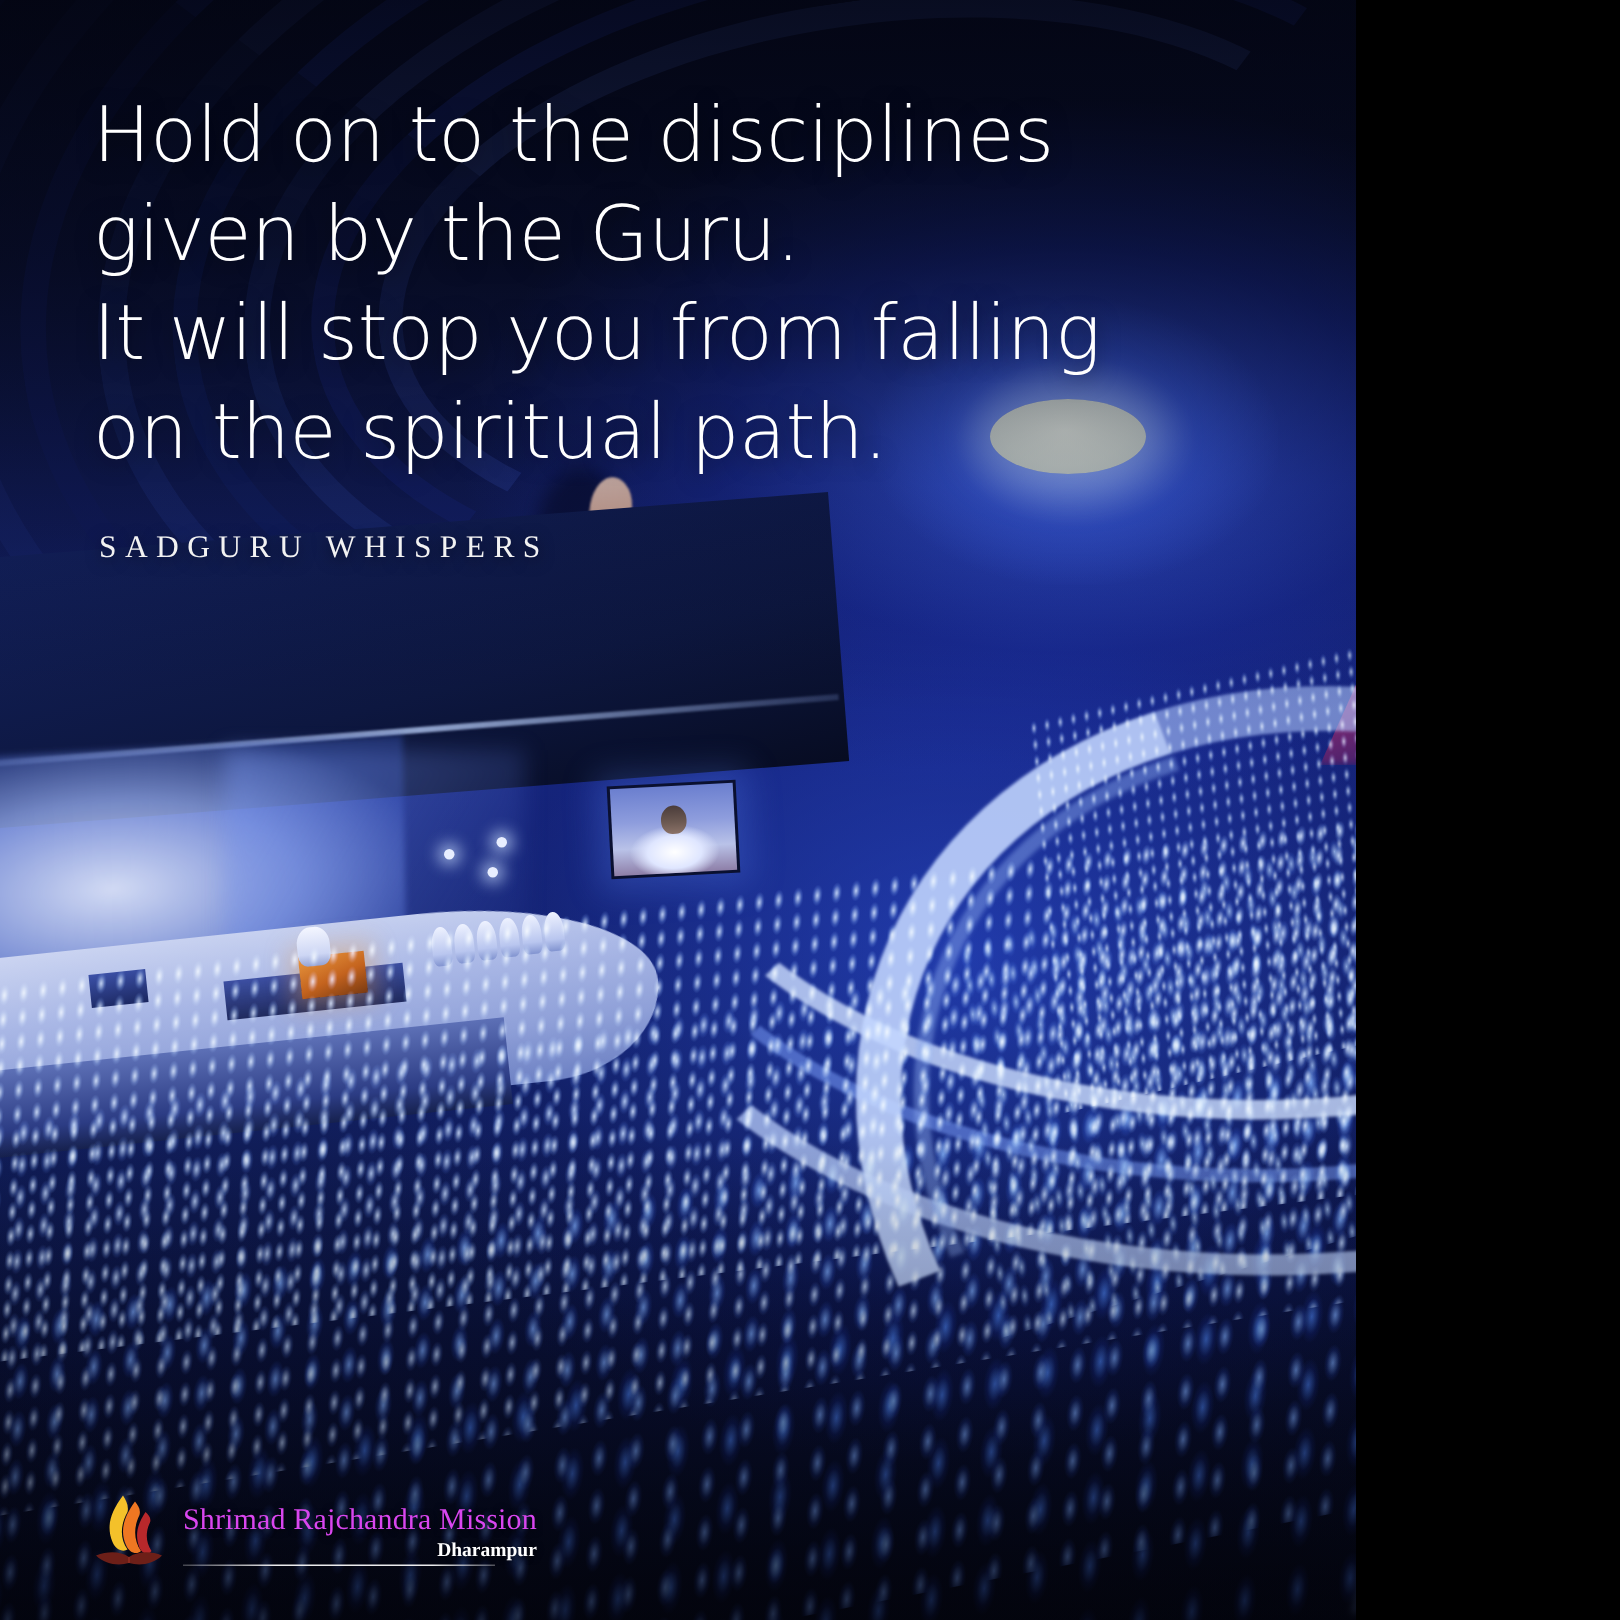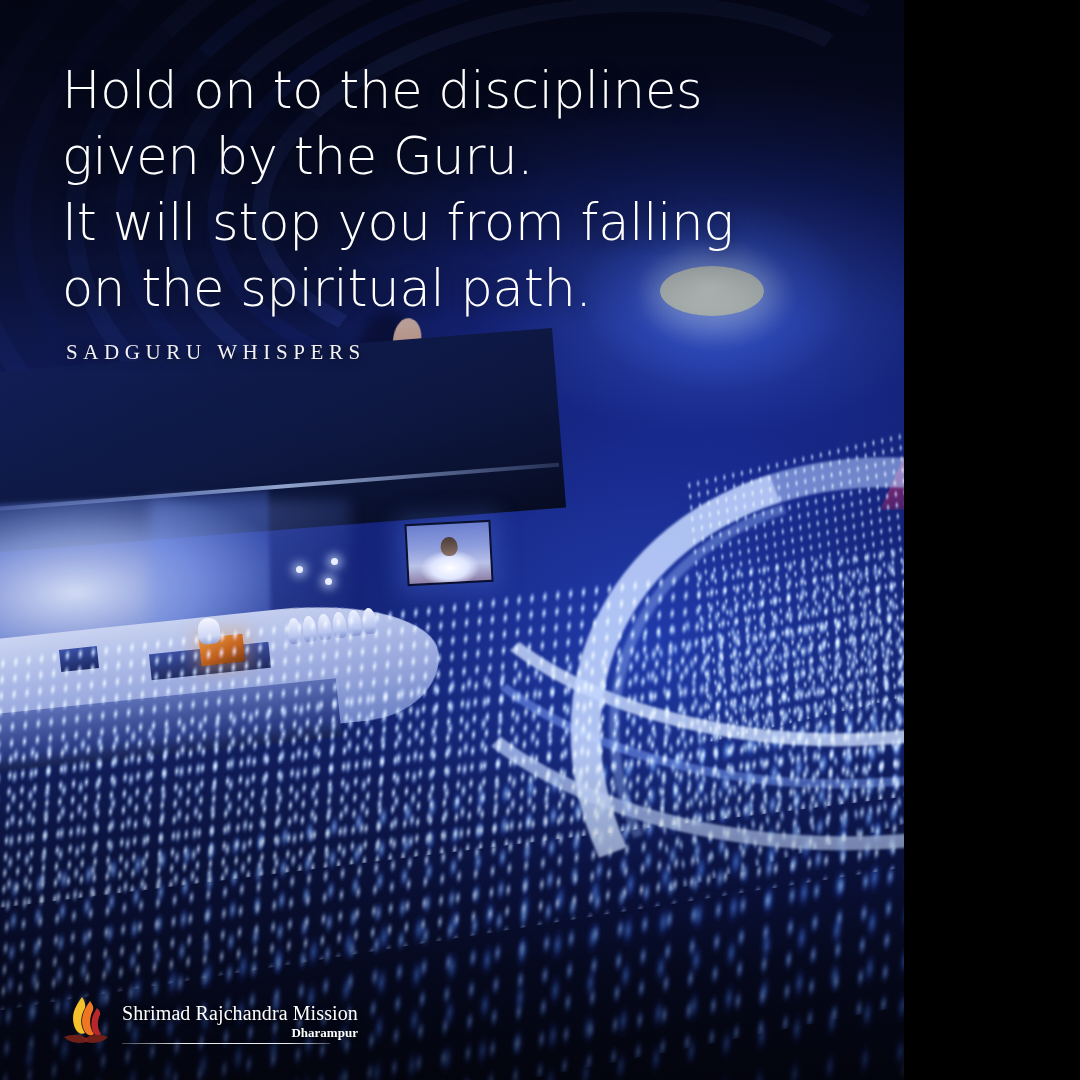--- a/index.html
+++ b/index.html
@@ -361,21 +361,21 @@
     font-size: 51px;
     line-height: 66px;
     letter-spacing: -0.2px;
     text-shadow: 0 2px 14px rgba(0,0,0,0.55);
     white-space: pre-line;
   }
 
   .attribution {
     position: absolute;
     left: 66px;
-    top: 340px;
+    top: 352px;
     color: #f2f2f2;
     font-family: "Liberation Serif", "DejaVu Serif", serif;
     font-size: 21px;
     font-weight: 400;
     letter-spacing: 5.6px;
     text-shadow: 0 2px 10px rgba(0,0,0,0.6);
   }
 
   
   .logo {
@@ -390,21 +390,21 @@
     position: relative;
     width: 48px;
     height: 54px;
     flex: 0 0 auto;
   }
   .logo-text {
     position: relative;
     padding-bottom: 3px;
   }
   .logo-title {
-    color: #ffffff;
+    color: #d946ef;
     font-family: "Liberation Serif", "DejaVu Serif", serif;
     font-size: 20px;
     line-height: 23px;
     letter-spacing: 0.1px;
     text-shadow: 0 1px 5px rgba(0,0,0,0.8);
     white-space: nowrap;
   }
   .logo-sub {
     color: #ffffff;
     font-family: "Liberation Serif", "DejaVu Serif", serif;

